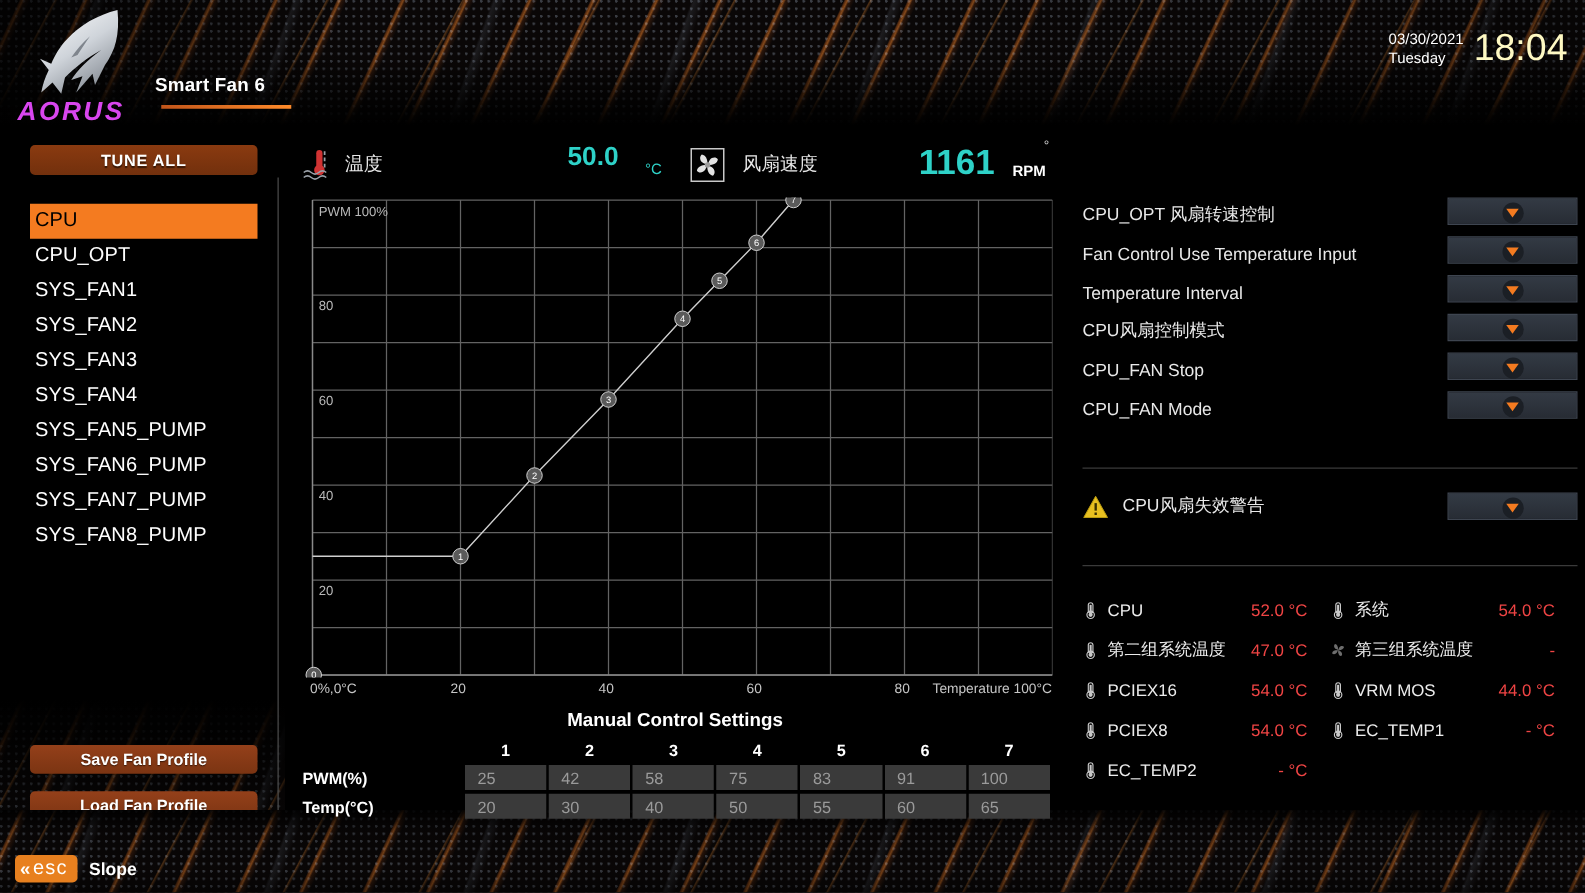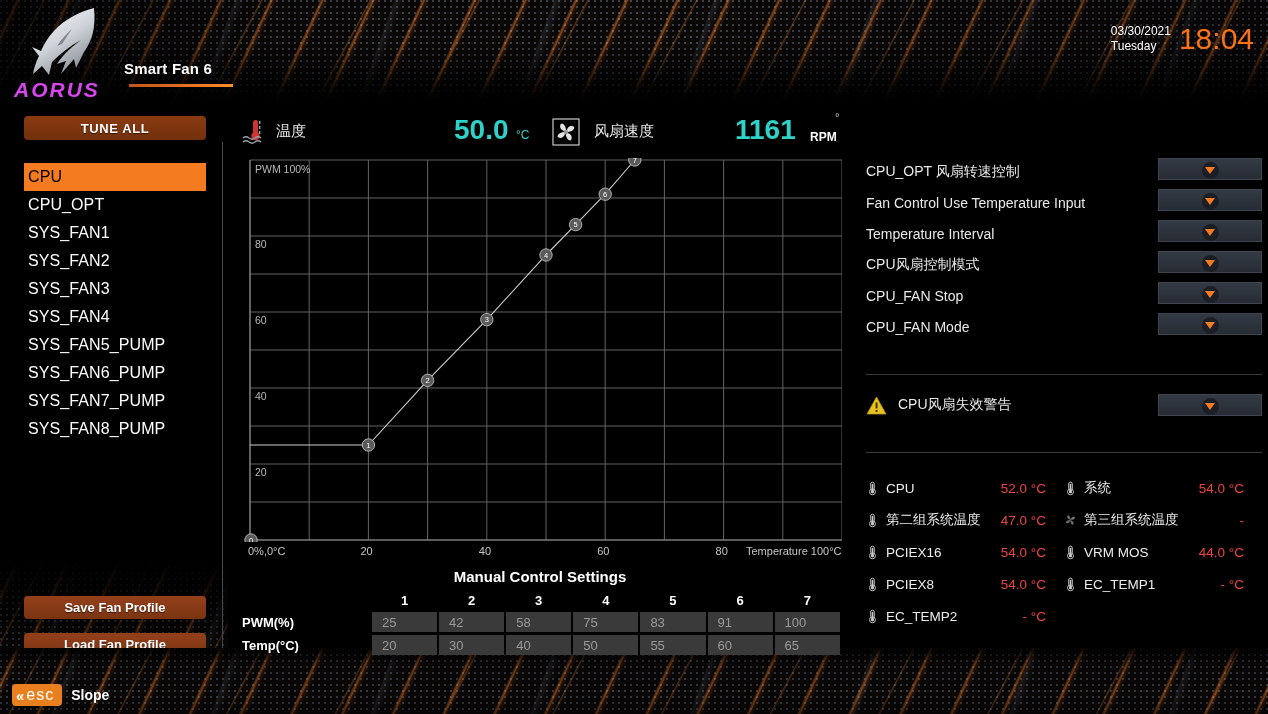--- a/index.html
+++ b/index.html
@@ -85,21 +85,21 @@
     letter-spacing: 0.2px;
   }
   #page-title-underline {
     position:absolute; left: 129px; top: 84px; width: 104px; height: 3px;
     background: linear-gradient(to right, #c2551a, #ff8b2a);
   }
 
   
   #clock { position:absolute; right: 14px; top: 22px; display:flex; align-items:center; gap:8px; }
   #clock .dt { font-size: 12px; line-height: 15px; color: #ffffff; text-align: left; }
-  #clock .time { font-size: 30px; font-weight: 400; color: #f97316; letter-spacing: 0px; }
+  #clock .time { font-size: 30px; font-weight: 400; color: #fef9c3; letter-spacing: 0px; }
 
   
   #tune-all {
     position:absolute; left: 24px; top: 116px; width: 182px; height: 24px;
     background: linear-gradient(to bottom, #8a3a10, #72300d);
     border-radius: 4px;
     color: #ffffff; font-size: 13px; font-weight: 700; letter-spacing: 0.6px;
     display:flex; align-items:center; justify-content:center;
     text-shadow: 0 1px 1px rgba(0,0,0,.6);
   }
@@ -139,21 +139,21 @@
     display:flex; align-items:center; gap:2px; color:#fff;
   }
   #esc-key .chev { font-size: 15px; font-weight: 700; line-height: 1; color:#fff; }
   #esc-key .lbl { font-size: 16px; letter-spacing: 1px; }
   #esc-bar .back { font-size: 14px; font-weight: 700; color: #ffffff; }
 
   
   #status-bar { position:absolute; left: 238px; top: 112px; width: 610px; height: 40px; }
   .stat-ico { position:absolute; }
   #temp-label { position:absolute; left: 38px; top: 10px; font-size: 15px; color:#e7e7e7; }
-  #temp-value  { position:absolute; left: 216px; top: 2px; font-size: 28px; font-weight:700; color:#2ed2c8; }
+  #temp-value  { position:absolute; left: 216px; top: 2px; font-size: 21px; font-weight:700; color:#2ed2c8; }
   #temp-unit   { position:absolute; left: 278px; top: 16px; font-size: 12px; color:#2ed2c8; }
   #fan-label   { position:absolute; left: 356px; top: 10px; font-size: 15px; color:#e7e7e7; }
   #rpm-value   { position:absolute; left: 497px; top: 2px; font-size: 28px; font-weight:700; color:#2ed2c8; }
   #rpm-unit    { position:absolute; left: 572px; top: 18px; font-size: 12px; font-weight:700; color:#ffffff; }
   #rpm-deg     { position:absolute; left: 597px; top: -1px; font-size: 11px; color:#cfcfcf; }
 
   
   #chart-wrap { position:absolute; left: 238px; top: 158px; width: 604px; height: 384px; }
   #chart-svg  { position:absolute; left:0; top:0; }
   .axis-lbl { fill:#b9b9b9; font-size:10.5px; font-family:"Liberation Sans",sans-serif; }

